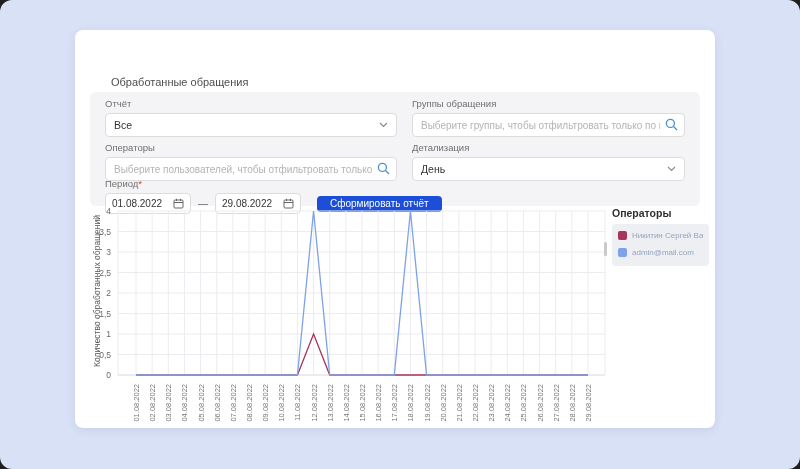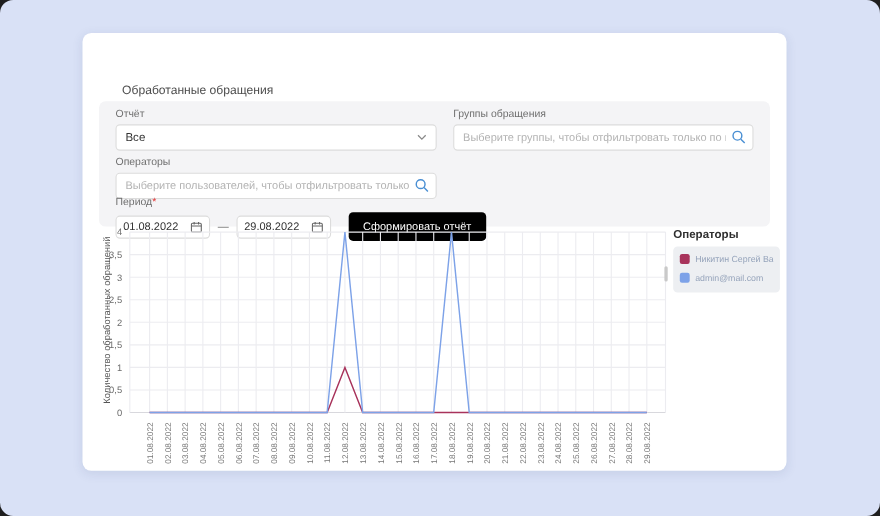--- a/index.html
+++ b/index.html
@@ -32,21 +32,21 @@
                 padding:0 24px 0 8px; font-size:10px; color:#333; font-family:inherit; outline:none; }
   .text-input::placeholder { color:#b3b3b3; }
   .input-wrap { position:relative; }
   .search-ic { position:absolute; right:7px; top:5px; cursor:pointer; }
 
   .period-row { display:flex; align-items:center; }
   .date-box { display:flex; align-items:center; justify-content:space-between; width:86px; height:21px;
               background:#fff; border:1px solid #dcdcdc; border-radius:4px; padding:0 6px; cursor:pointer; }
   .date-box .dval { font-size:10px; color:#333; }
   .date-sep { margin:0 7px; font-size:10px; color:#666; }
-  .gen-btn { margin-left:16px; height:26px; padding:0 13px; background:#000000; color:#fff; border:none;
+  .gen-btn { margin-left:16px; height:16px; padding:0 13px; background:#1d4ed8; color:#fff; border:none;
              border-radius:4px; font-size:10px; font-family:inherit; cursor:pointer; }
 
   .ylabel { position:absolute; left:-63px; top:256px; width:170px; text-align:center;
             transform:rotate(-90deg); font-size:8.5px; color:#555; }
   svg.chart { position:absolute; left:8px; top:176px; }
   svg.chart text.tick  { font-size:8.5px; fill:#6b6b6b; font-family:"Liberation Sans","DejaVu Sans",sans-serif; }
   svg.chart text.xtick { font-size:7.5px; fill:#777;    font-family:"Liberation Sans","DejaVu Sans",sans-serif; }
 
   .legend { position:absolute; left:537px; top:177px; width:97px; }
   .legend-title { font-size:10.5px; font-weight:bold; color:#2f2f2f; margin-bottom:5px; }
@@ -94,20 +94,29 @@
         <span class="field-label">Операторы</span>
         <div class="input-wrap">
           <input class="text-input" type="text" placeholder="Выберите пользователей, чтобы отфильтровать только по ним" style="">
           <svg class="search-ic" width="13" height="13" viewBox="0 0 13 13">
             <circle cx="5.4" cy="5.4" r="4" fill="none" stroke="#4a8fd3" stroke-width="1.3"></circle>
             <line x1="8.5" y1="8.5" x2="12" y2="12" stroke="#4a8fd3" stroke-width="1.3"></line>
           </svg>
         </div>
       </div>
 
+      <div class="field f-detail">
+        <span class="field-label">Детализация</span>
+        <div class="control">
+          <span class="val">День</span>
+          <svg width="9" height="6" viewBox="0 0 9 6">
+              <polyline points="1,1 4.5,4.5 8,1" fill="none" stroke="#8a8a8a" stroke-width="1.2"></polyline>
+            </svg>
+        </div>
+      </div>
 
       <div class="field f-period">
         <span class="field-label"><span>Период</span><span class="req">*</span></span>
         <div class="period-row">
           <div class="date-box">
             <span class="dval">01.08.2022</span>
             <svg width="11" height="11" viewBox="0 0 11 11">
               <rect x="1" y="2" width="9" height="8" rx="1" fill="none" stroke="#666" stroke-width="1"></rect>
               <line x1="1" y1="4.5" x2="10" y2="4.5" stroke="#666" stroke-width="1"></line>
               <line x1="3.5" y1="0.8" x2="3.5" y2="3" stroke="#666" stroke-width="1"></line>

